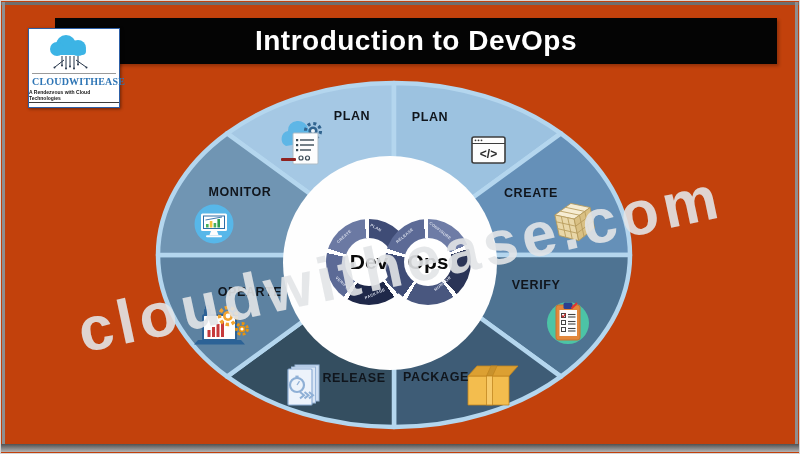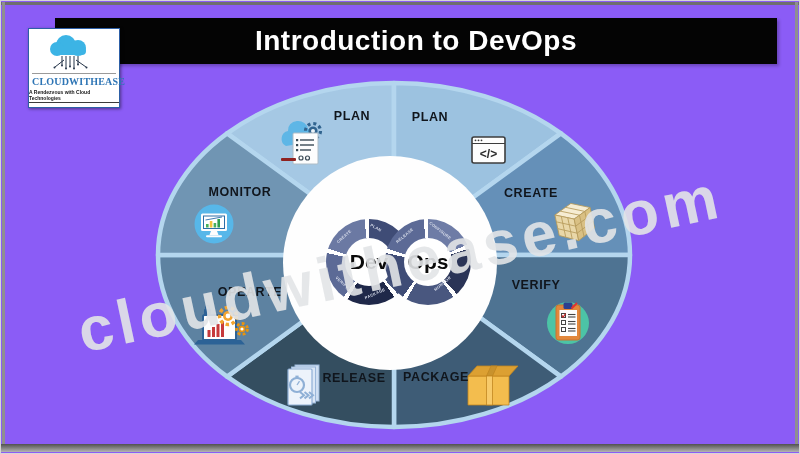--- a/index.html
+++ b/index.html
@@ -1,16 +1,16 @@
 <!DOCTYPE html>
 <html><head>
 <meta charset="utf-8">
 <style>
   html,body{margin:0;padding:0;background:#fff;}
-  .stage{position:relative;width:800px;height:454px;background:#8b5cf6;overflow:hidden;
+  .stage{position:relative;width:800px;height:454px;background:#c2410c;overflow:hidden;
          font-family:"Liberation Sans",sans-serif;}
 
   
   .frame-outer{position:absolute;inset:0;border:1px solid #d6d6d6;pointer-events:none;z-index:40;}
   .frame-top{position:absolute;left:1px;right:1px;top:2px;height:3px;background:#6f6f6f;z-index:40;}
   .frame-left{position:absolute;left:2px;top:2px;bottom:3px;width:3px;background:#8f8f8f;z-index:40;}
   .frame-right{position:absolute;right:2px;top:2px;bottom:3px;width:3px;background:#8f8f8f;z-index:40;}
   .frame-bottom{position:absolute;left:1px;right:1px;bottom:2px;height:8px;
                 background:linear-gradient(180deg,#515151,#b3b3b3);z-index:40;}
 

